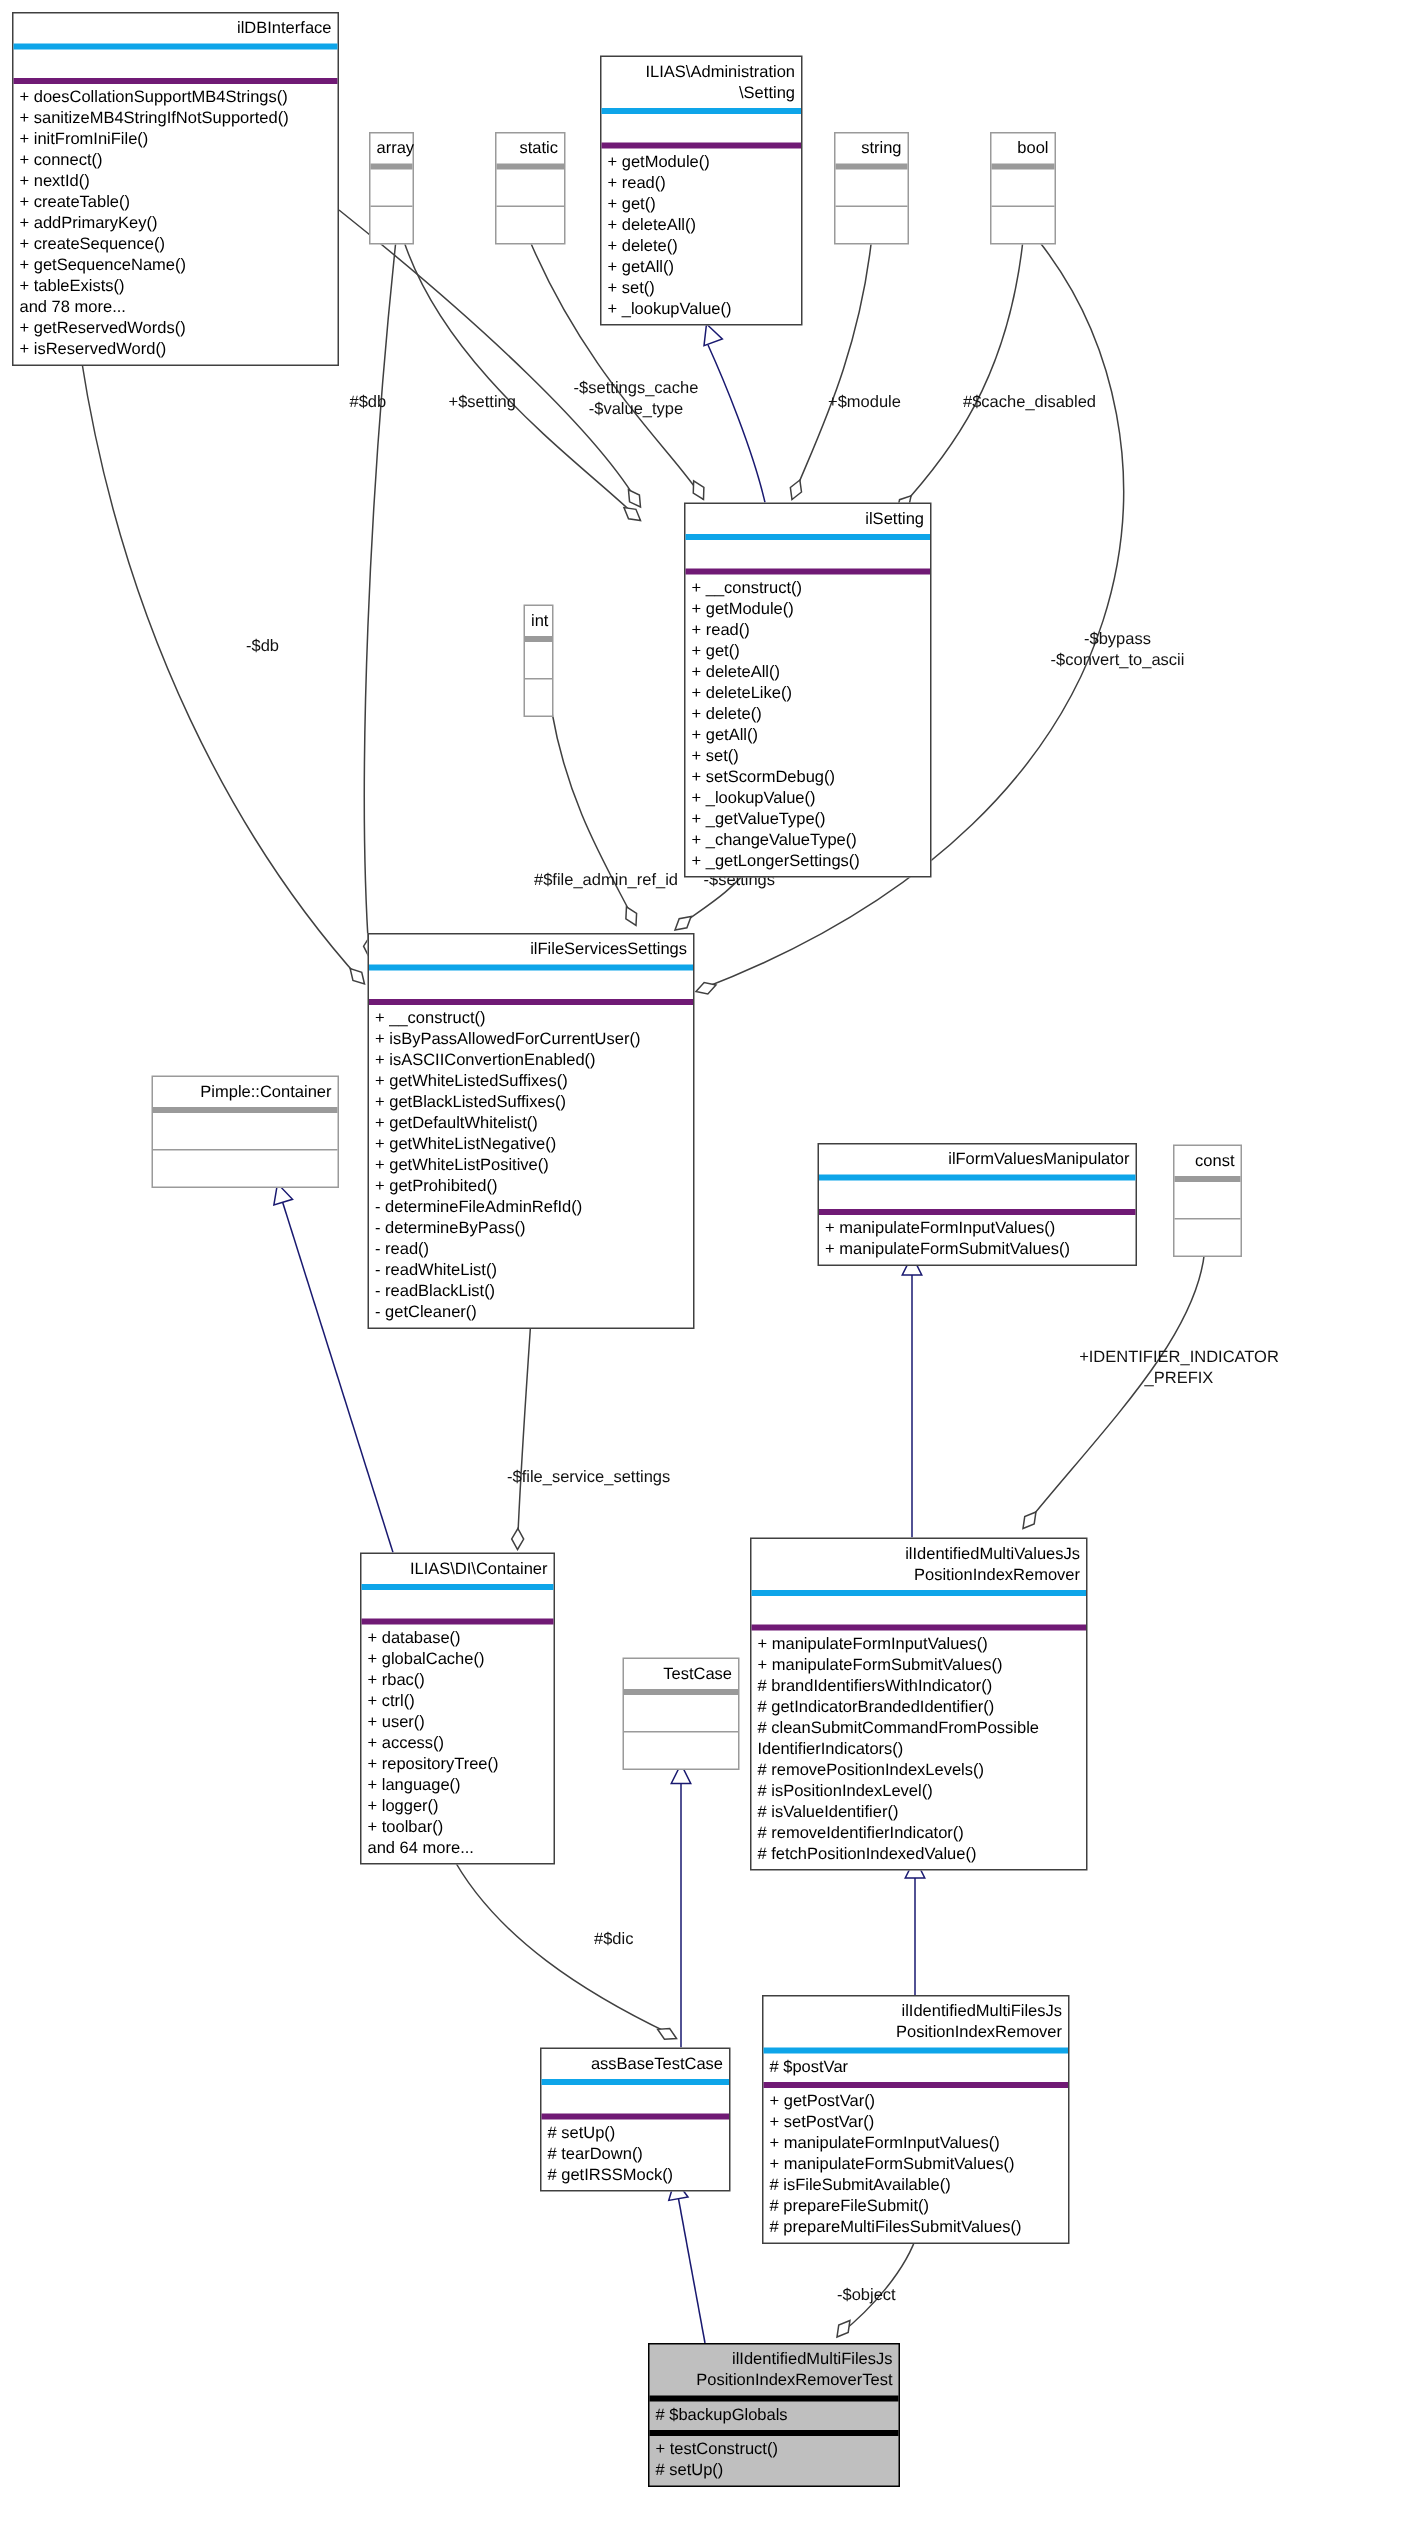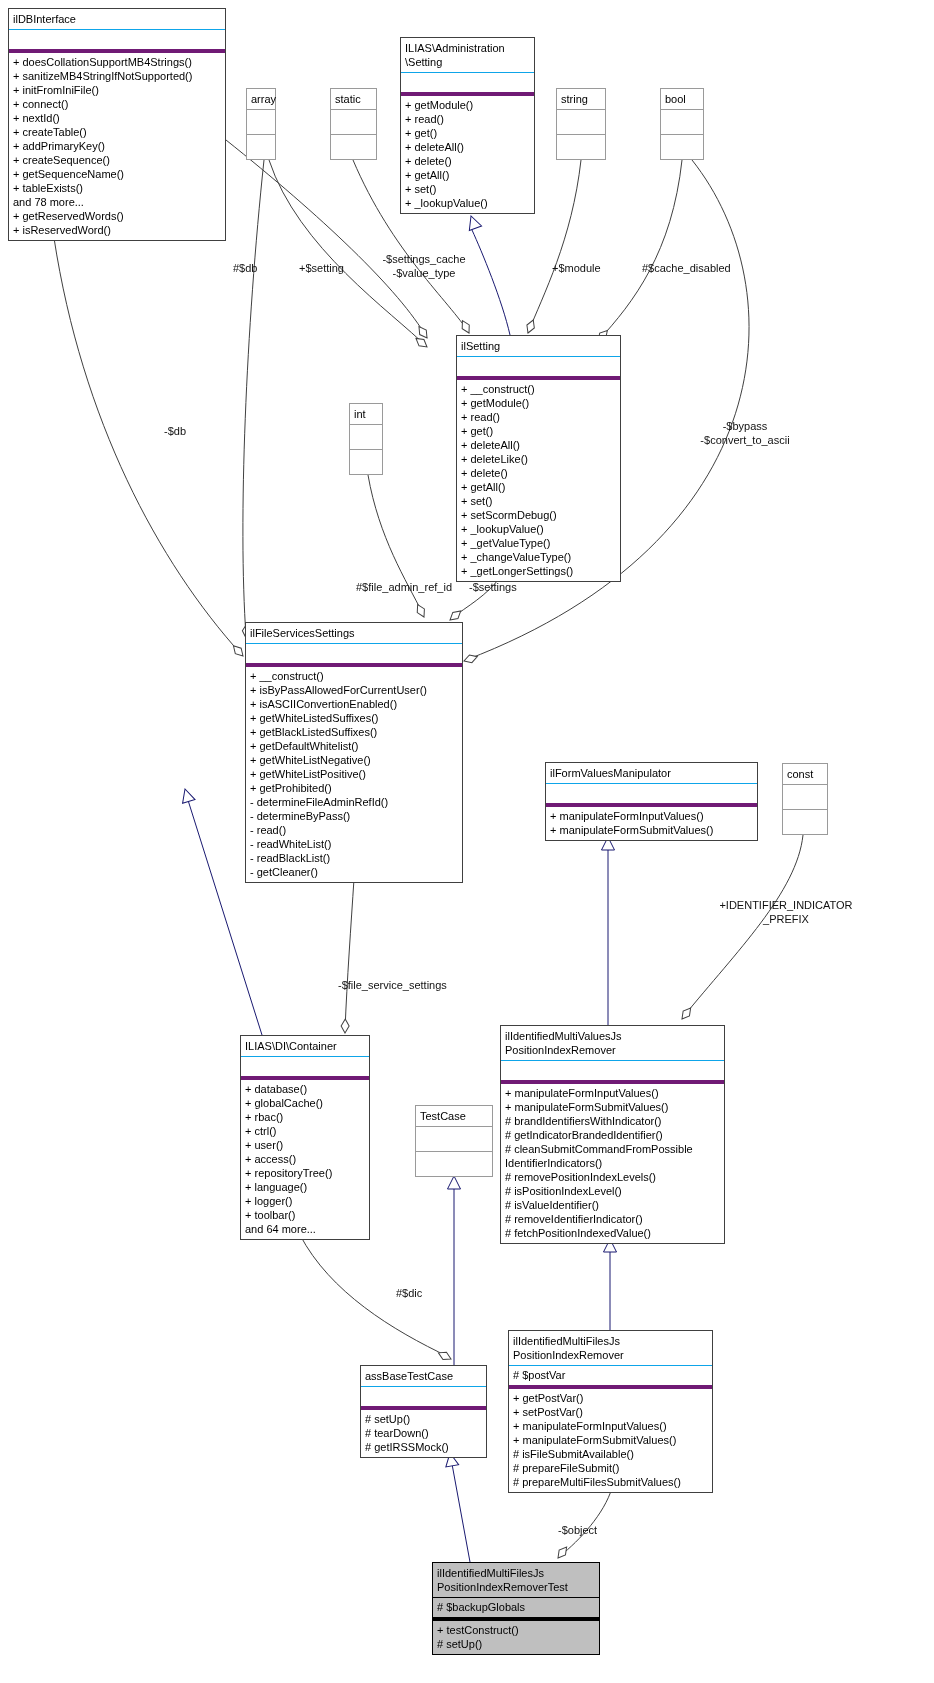--- a/index.html
+++ b/index.html
@@ -2,22 +2,22 @@
 <html><head>
 <meta charset="utf-8">
 <style>
   html,body{margin:0;padding:0;background:#fff;}
   .canvas{position:relative;width:934px;height:1683px;background:#fff;
           font-family:"Liberation Sans",sans-serif;font-size:11px;color:#000;overflow:hidden;}
   svg.edges{position:absolute;left:0;top:0;pointer-events:none;}
   .uml{position:absolute;background:#fff;border:1px solid #404040;box-sizing:border-box;}
   .uml.external{border-color:#9a9a9a;}
   .uml.selected{background:#bfbfbf;border-color:#000;}
-  .uml-title{text-align:left;padding:3px 4px;line-height:14px;white-space:pre-line;
-             border-bottom:1px solid #0ea5e9;}
+  .uml-title{text-align:right;padding:3px 4px;line-height:14px;white-space:pre-line;
+             border-bottom:4px solid #0ea5e9;}
   .external>.uml-title{border-color:#9a9a9a;}
   .selected>.uml-title{border-color:#000;}
   .uml-attrs{border-bottom:4px solid #701a75;min-height:15px;padding:2px 4px;line-height:14px;}
   .selected>.uml-attrs{border-color:#000;}
   .uml-methods{padding:2px 4px 3px 4px;line-height:14px;}
   .member{white-space:pre-line;}
   .cell{height:24px;}
   .cell+.cell{border-top:1px solid #9a9a9a;}
   .elabel{position:absolute;line-height:14px;white-space:pre-line;color:#111;}
   .elabel.center{transform:translateX(-50%);text-align:center;}
@@ -173,21 +173,21 @@
         <div class="member">+ getAll()</div>
         <div class="member">+ set()</div>
         <div class="member">+ setScormDebug()</div>
         <div class="member">+ _lookupValue()</div>
         <div class="member">+ _getValueType()</div>
         <div class="member">+ _changeValueType()</div>
         <div class="member">+ _getLongerSettings()</div>
       </div>
   </div>
 
-  <div class="uml external" style="left:349px;top:403px;width:34px">
+  <div class="uml external" style="left:349px;top:403px;width:20px">
     <div class="uml-title">int</div>
     <div class="cell"></div>
     <div class="cell"></div>
   </div>
 
   <div class="uml" style="left:245px;top:622px;width:218px">
     <div class="uml-title">ilFileServicesSettings</div>
     <div class="uml-attrs"></div>
     <div class="uml-methods">
         <div class="member">+ __construct()</div>
@@ -201,20 +201,25 @@
         <div class="member">+ getProhibited()</div>
         <div class="member">- determineFileAdminRefId()</div>
         <div class="member">- determineByPass()</div>
         <div class="member">- read()</div>
         <div class="member">- readWhiteList()</div>
         <div class="member">- readBlackList()</div>
         <div class="member">- getCleaner()</div>
       </div>
   </div>
 
+  <div class="uml external" style="left:101px;top:717px;width:125px">
+    <div class="uml-title">Pimple::Container</div>
+    <div class="cell"></div>
+    <div class="cell"></div>
+  </div>
 
   <div class="uml" style="left:545px;top:762px;width:213px">
     <div class="uml-title">ilFormValuesManipulator</div>
     <div class="uml-attrs"></div>
     <div class="uml-methods">
         <div class="member">+ manipulateFormInputValues()</div>
         <div class="member">+ manipulateFormSubmitValues()</div>
       </div>
   </div>
 

